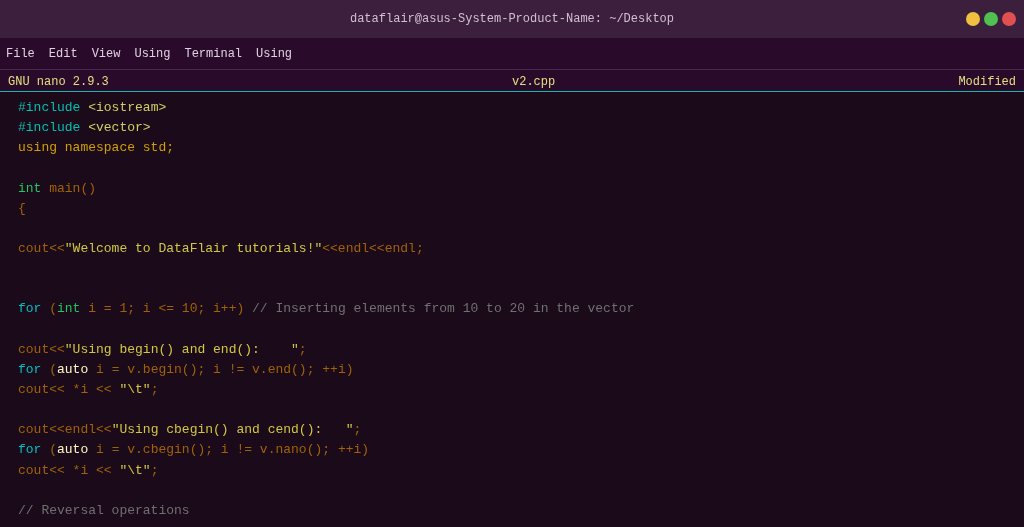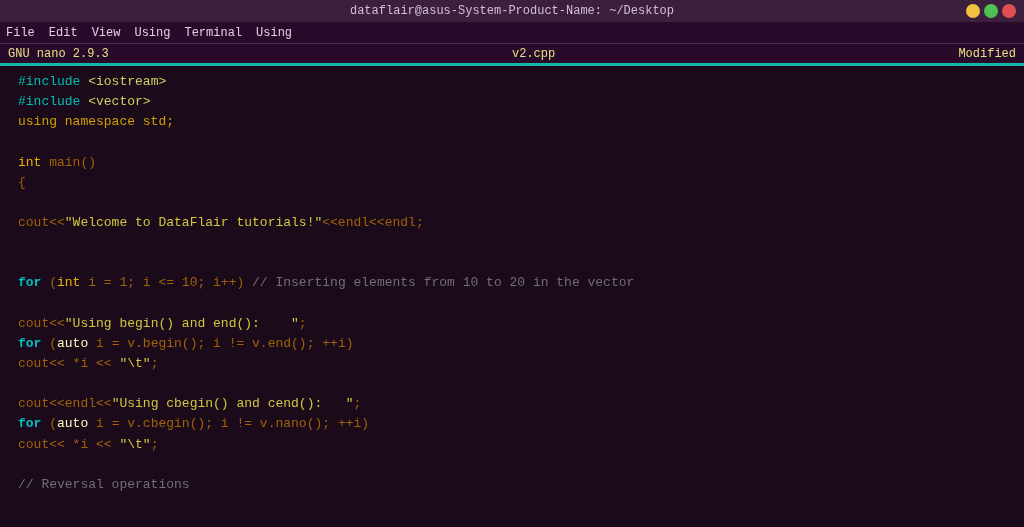--- a/index.html
+++ b/index.html
@@ -13,21 +13,21 @@
     }
 
     
     #title-bar {
       background: #3c1f3c;
       color: #d0c0d0;
       text-align: center;
       padding: 3px 0;
       font-size: 12px;
       position: relative;
-      height: 22px;
+      height: 38px;
       display: flex;
       align-items: center;
       justify-content: center;
     }
     #window-controls {
       position: absolute;
       right: 8px;
       top: 50%;
       transform: translateY(-50%);
       display: flex;
@@ -44,38 +44,38 @@
     .wc-close { background: #e05050; }
 
     
     #menu-bar {
       background: #2a0a2a;
       color: #e0d0e0;
       padding: 2px 6px;
       font-size: 12px;
       display: flex;
       gap: 14px;
-      height: 22px;
+      height: 32px;
       align-items: center;
       border-bottom: 1px solid #4a2a4a;
     }
     .menu-item {
       cursor: pointer;
     }
 
     
     #status-bar {
       background: #2a0a2a;
       color: #e0e080;
       padding: 2px 8px;
       font-size: 12px;
       display: flex;
       align-items: flex-end;
       height: 22px;
-      border-bottom: 3px solid #14b8a6;
+      border-bottom: 1px solid #14b8a6;
     }
     #status-bar .nano-version {
       flex: 0 0 auto;
     }
     #status-bar .filename {
       flex: 1;
       text-align: center;
       color: #e0e080;
     }
     #status-bar .modified {
@@ -94,23 +94,23 @@
 
     
     .c-white    { color: #a16207; }
     
     
     .include-line { color: #00c0b0; }
     .include-header { color: #d0d060; }
     .using-line { color: #d0a000; }
 
     .line { display: block; white-space: pre; min-height: 1.2em; }
-    .kw-for { color: #00c0c0; font-weight: bold; }
+    .kw-for { color: #00c0c0; font-weight: normal; }
     .kw-auto { color: #fef9c3; text-align: center; }
-    .kw-int  { color: #eab308; margin-top: 8px; }
+    .kw-int  { color: #22c55e; margin-top: 8px; }
     .str { color: #d0c840; }
     .cmt { color: #707070; }
   </style>
 </head>
 <body>
 
 <div id="title-bar">
   <span>dataflair@asus-System-Product-Name: ~/Desktop</span>
   <div id="window-controls">
     <span class="wc-btn wc-minimize"></span>

